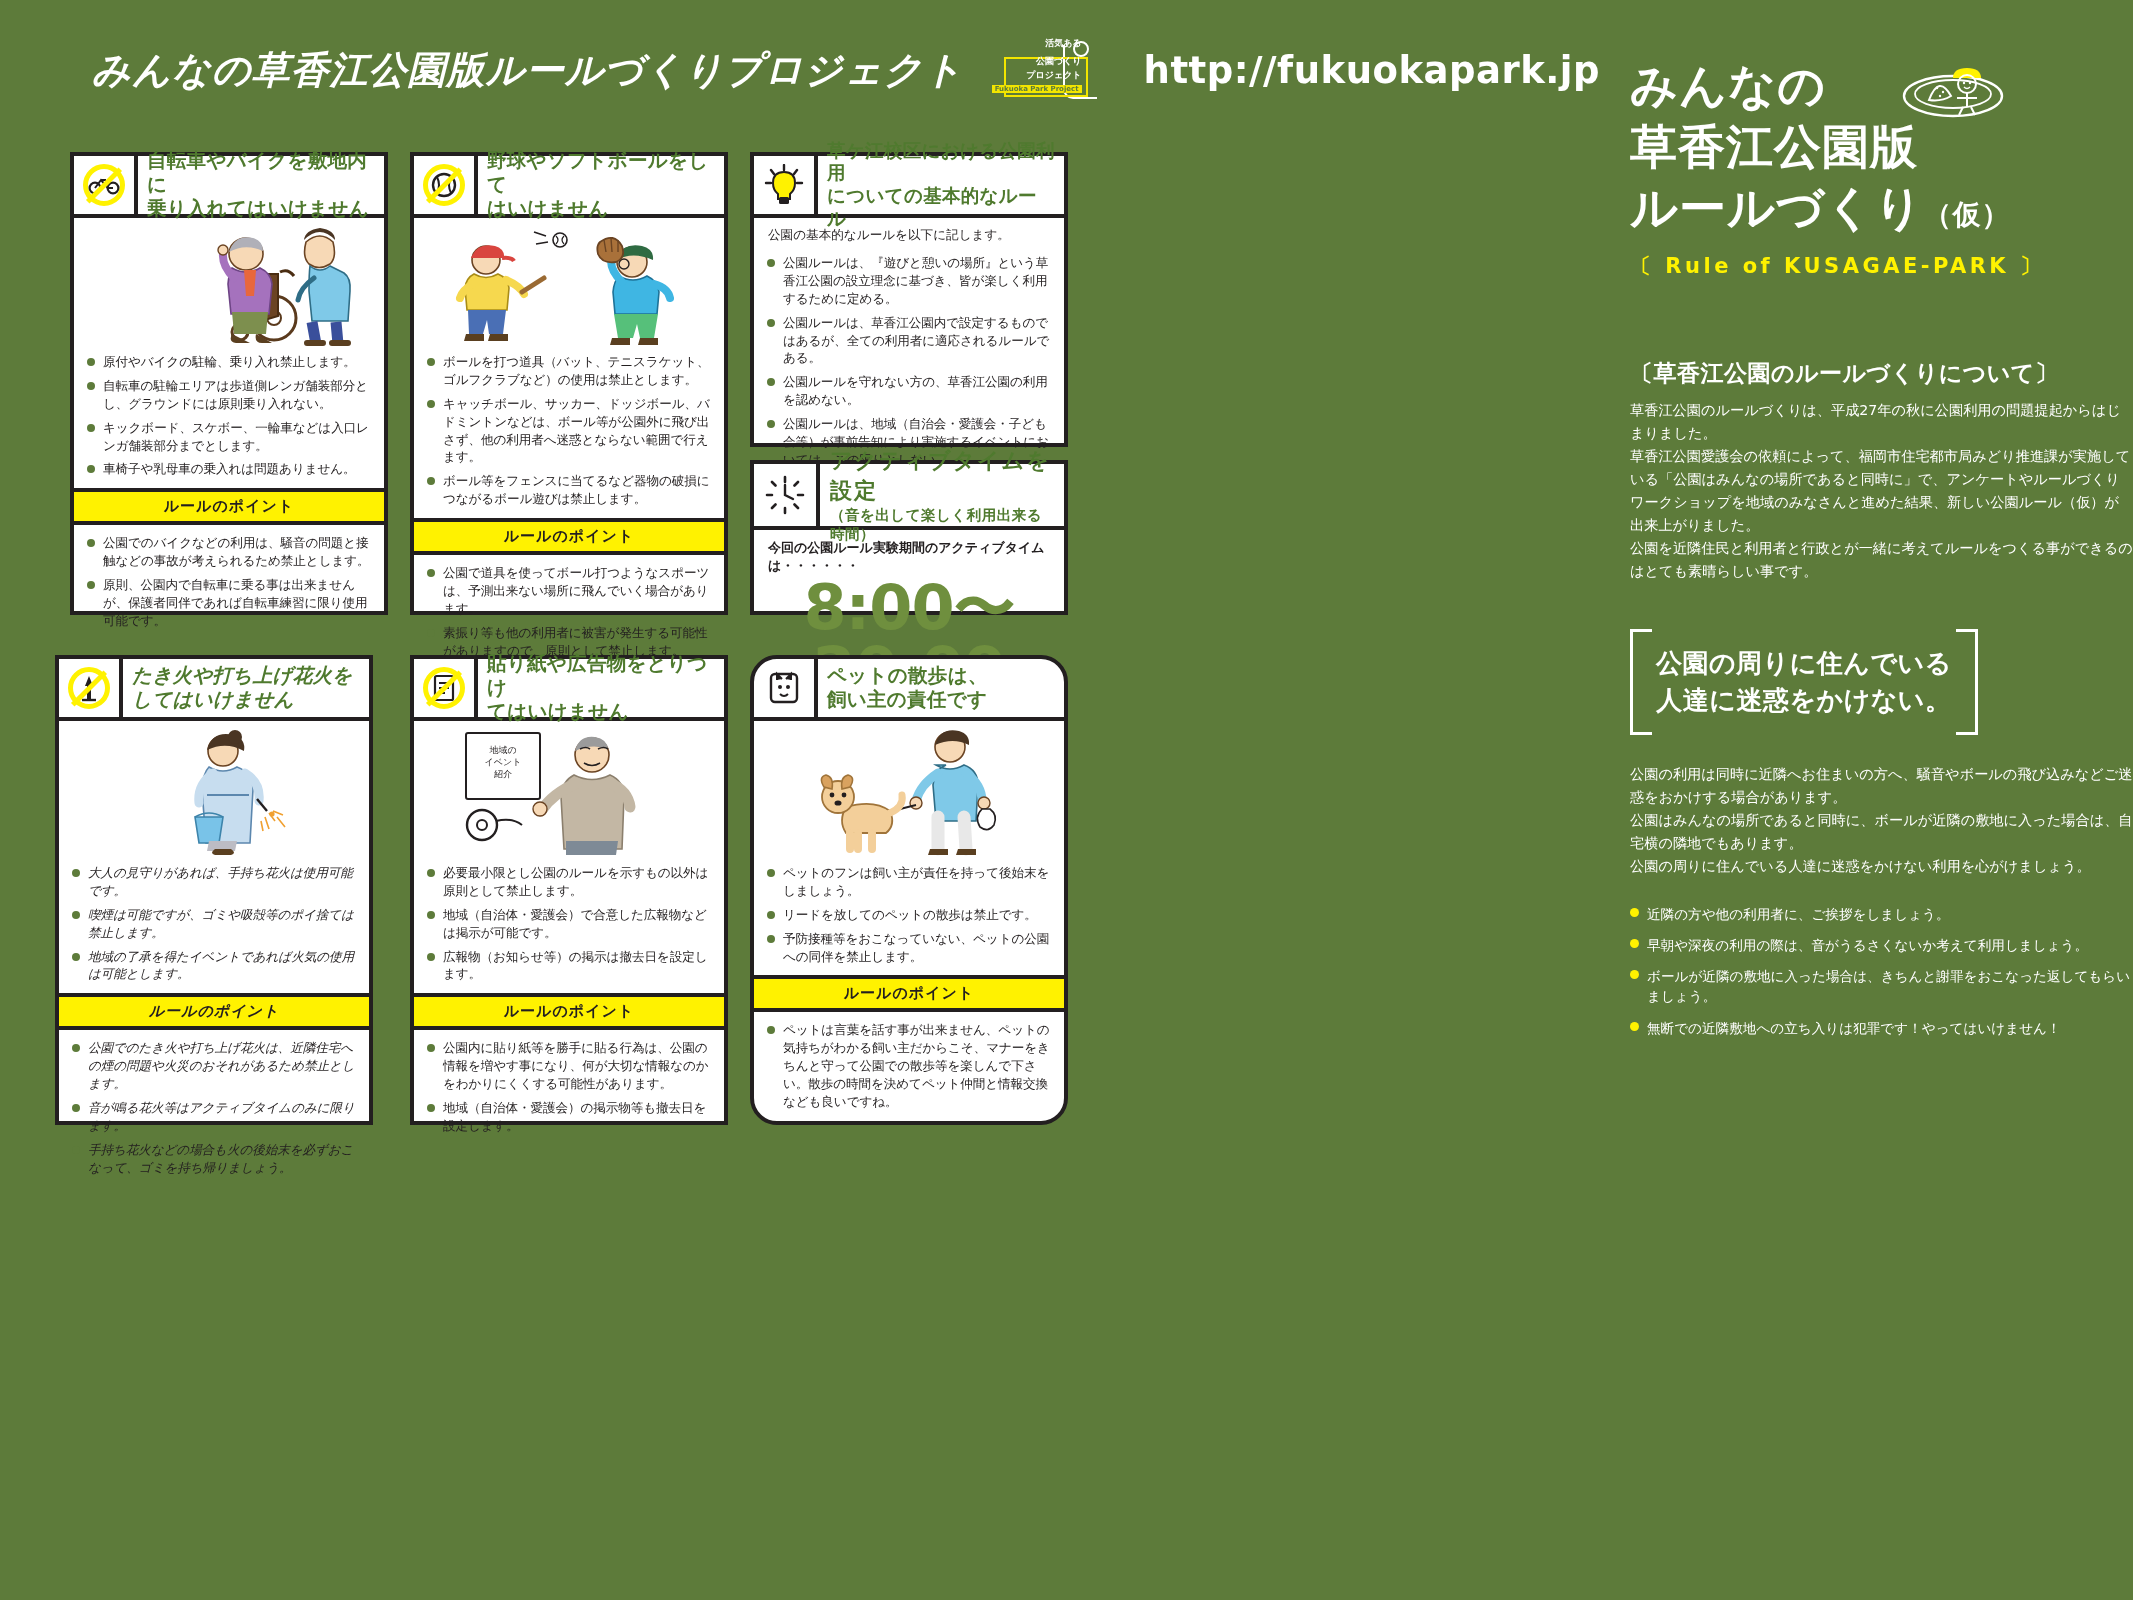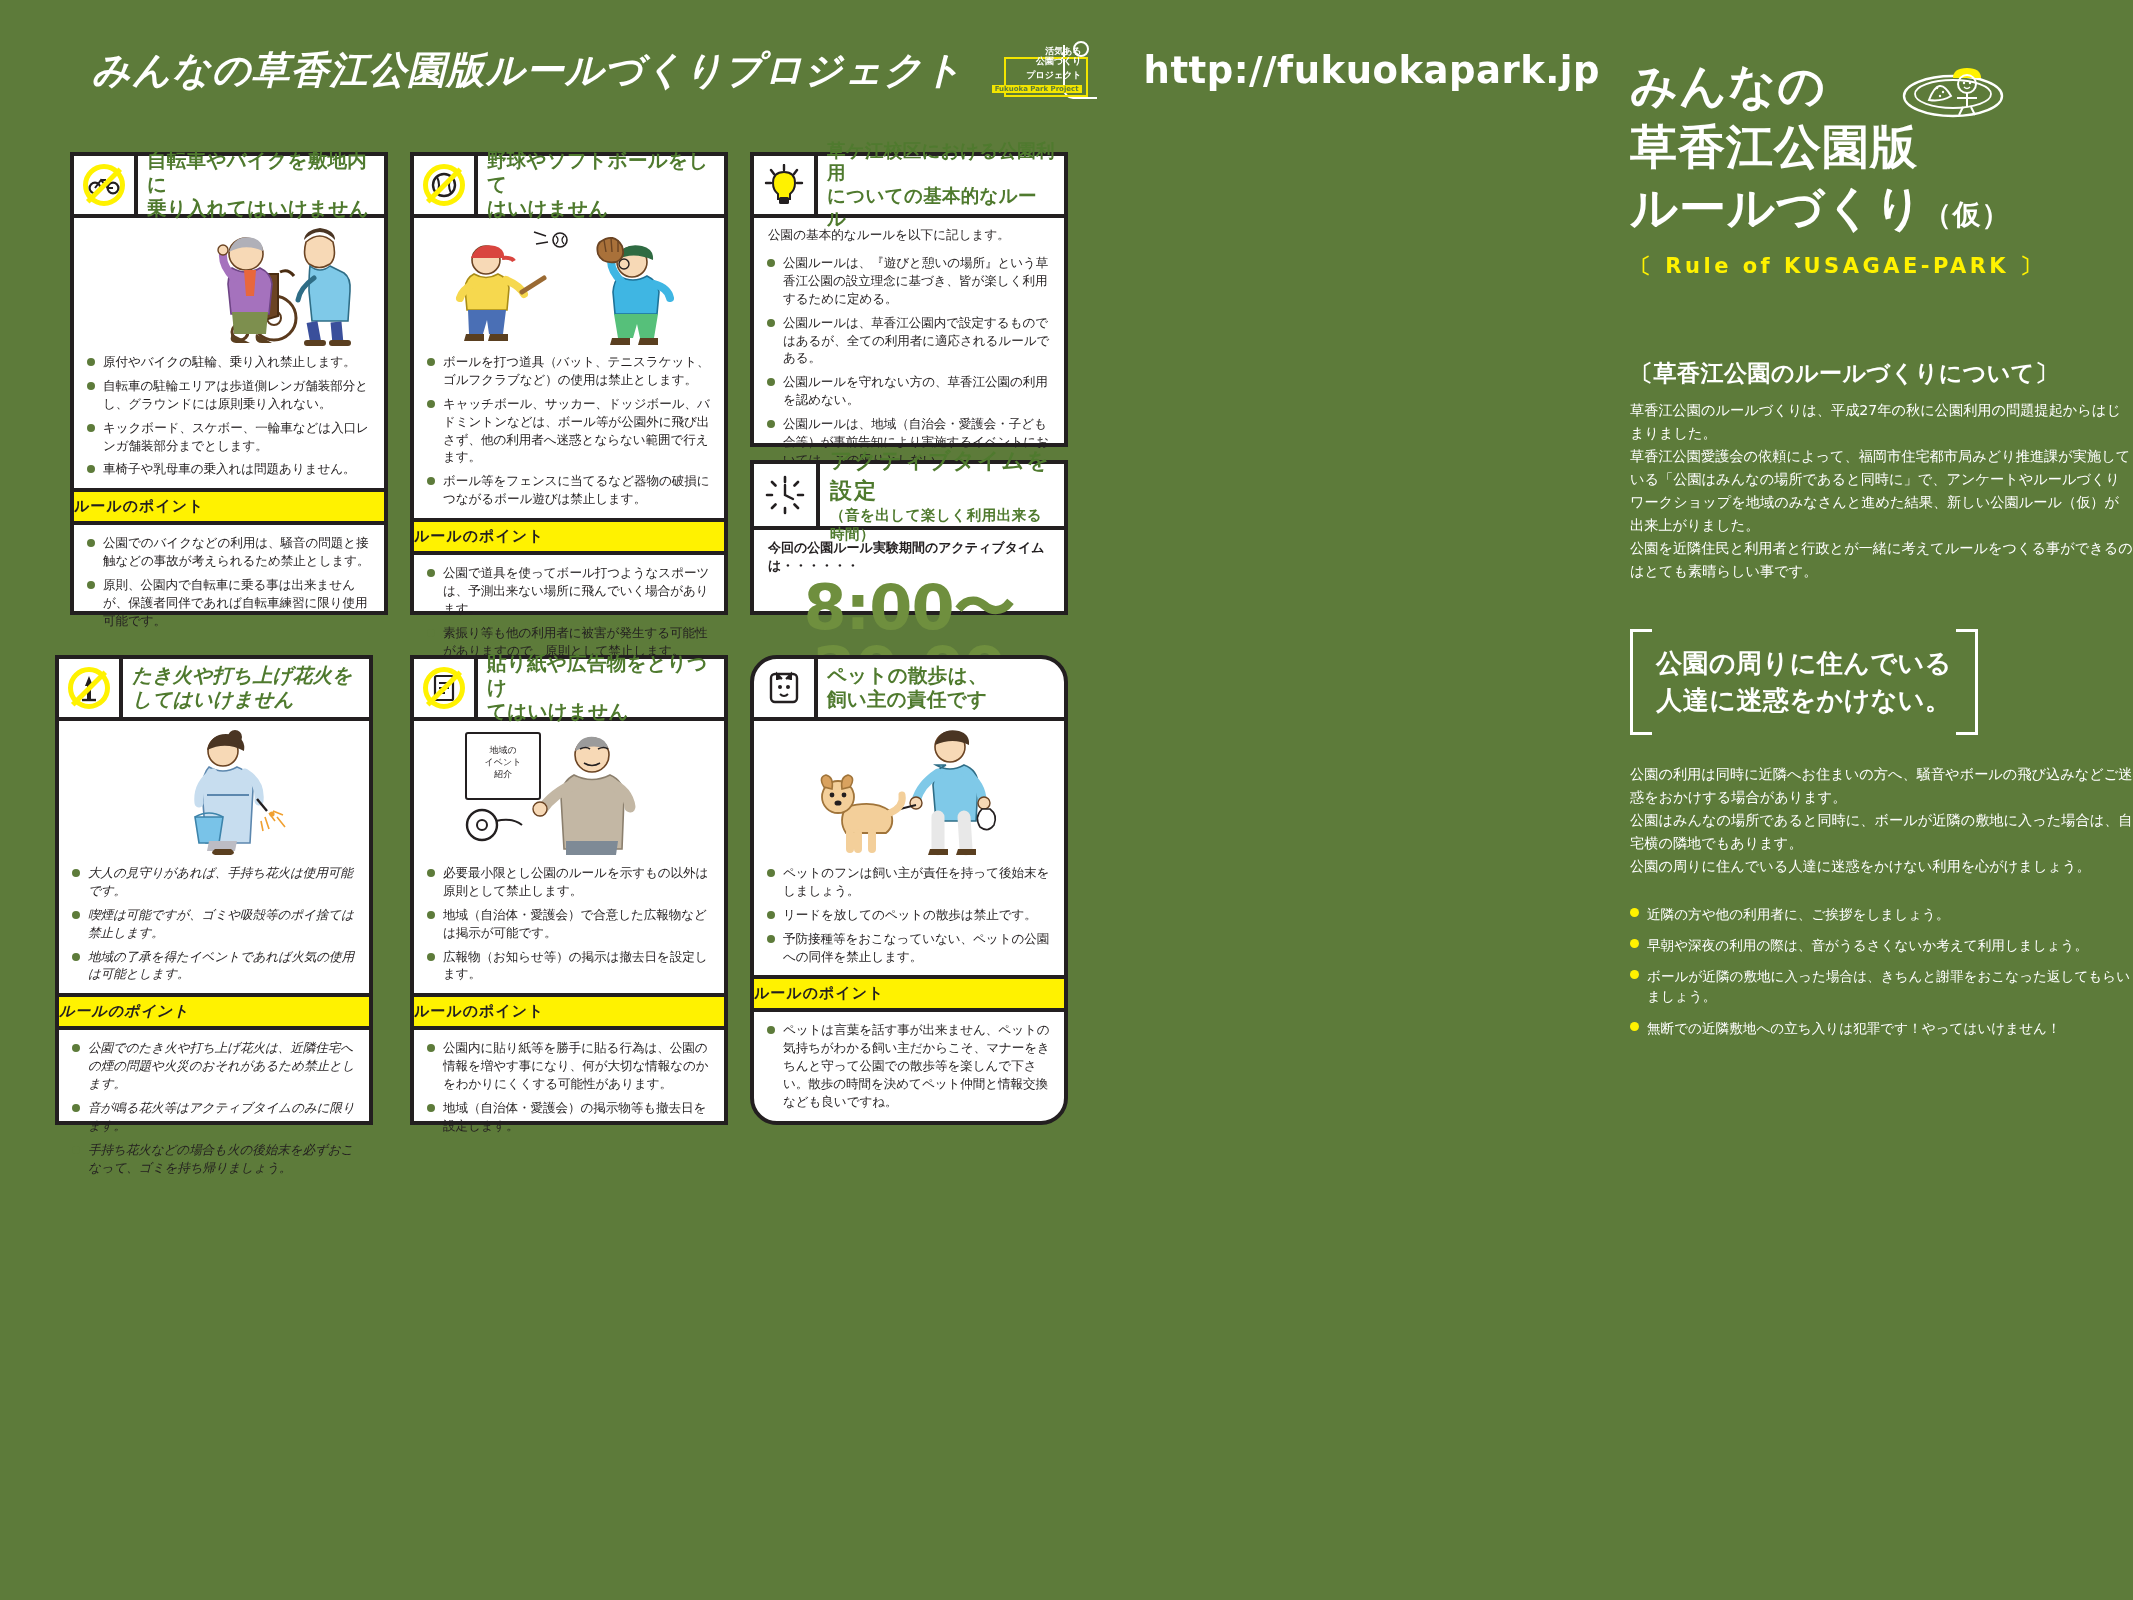--- a/index.html
+++ b/index.html
@@ -25,21 +25,21 @@
     display:flex; align-items:center;
   }
   #logo-badge .lb-box {
     position:absolute; right:0; bottom:6px; width:84px; height:40px;
     border:2px solid #f3e600; background:transparent;
   }
   #logo-badge .lb-l1,#logo-badge .lb-l2,#logo-badge .lb-l3 {
     position:absolute; right:6px; color:#ffffff; font-size:9px; font-weight:bold;
     letter-spacing:0px; white-space:nowrap;
   }
-  #logo-badge .lb-l1{ top:8px; }
+  #logo-badge .lb-l1{ top:0; }
   #logo-badge .lb-l2{ top:18px; }
   #logo-badge .lb-l3{ top:32px; }
   #logo-badge .lb-l4{
     position:absolute; right:6px; top:48px; font-size:7px; color:#f3e600;
     background:#f3e600; color:#5d7b3a; padding:0 3px; font-weight:bold;
     white-space:nowrap;
   }
   #logo-badge .lb-person {
     position:absolute; left:4px; bottom:4px; width:34px; height:54px;
     border-left:2px solid #ffffff; border-bottom:2px solid #ffffff;
@@ -75,21 +75,21 @@
     list-style:none; position:relative; padding-left:16px;
     font-size:12.6px; line-height:1.42; color:#231f20; margin-bottom:6px;
     letter-spacing:-0.1px;
   }
   .bullets li:before {
     content:""; position:absolute; left:0; top:5px; width:8px; height:8px;
     border-radius:50%; background:#5d7b3a;
   }
   .point-band {
     background:#fff200; border-top:4px solid #231f20; border-bottom:4px solid #231f20;
-    text-align:left; font-size:15px; font-weight:bold; color:#231f20;
+    text-align:center; font-size:15px; font-weight:bold; color:#231f20;
     padding:5px 0; letter-spacing:1px; flex:none;
   }
   .point-list { padding:9px 13px 8px 13px; }
 
   
   .ring-no {
     width:42px; height:42px; border-radius:50%; border:5px solid #fff200;
     position:relative; display:flex; align-items:center; justify-content:center;
   }
   .ring-no .slash {

